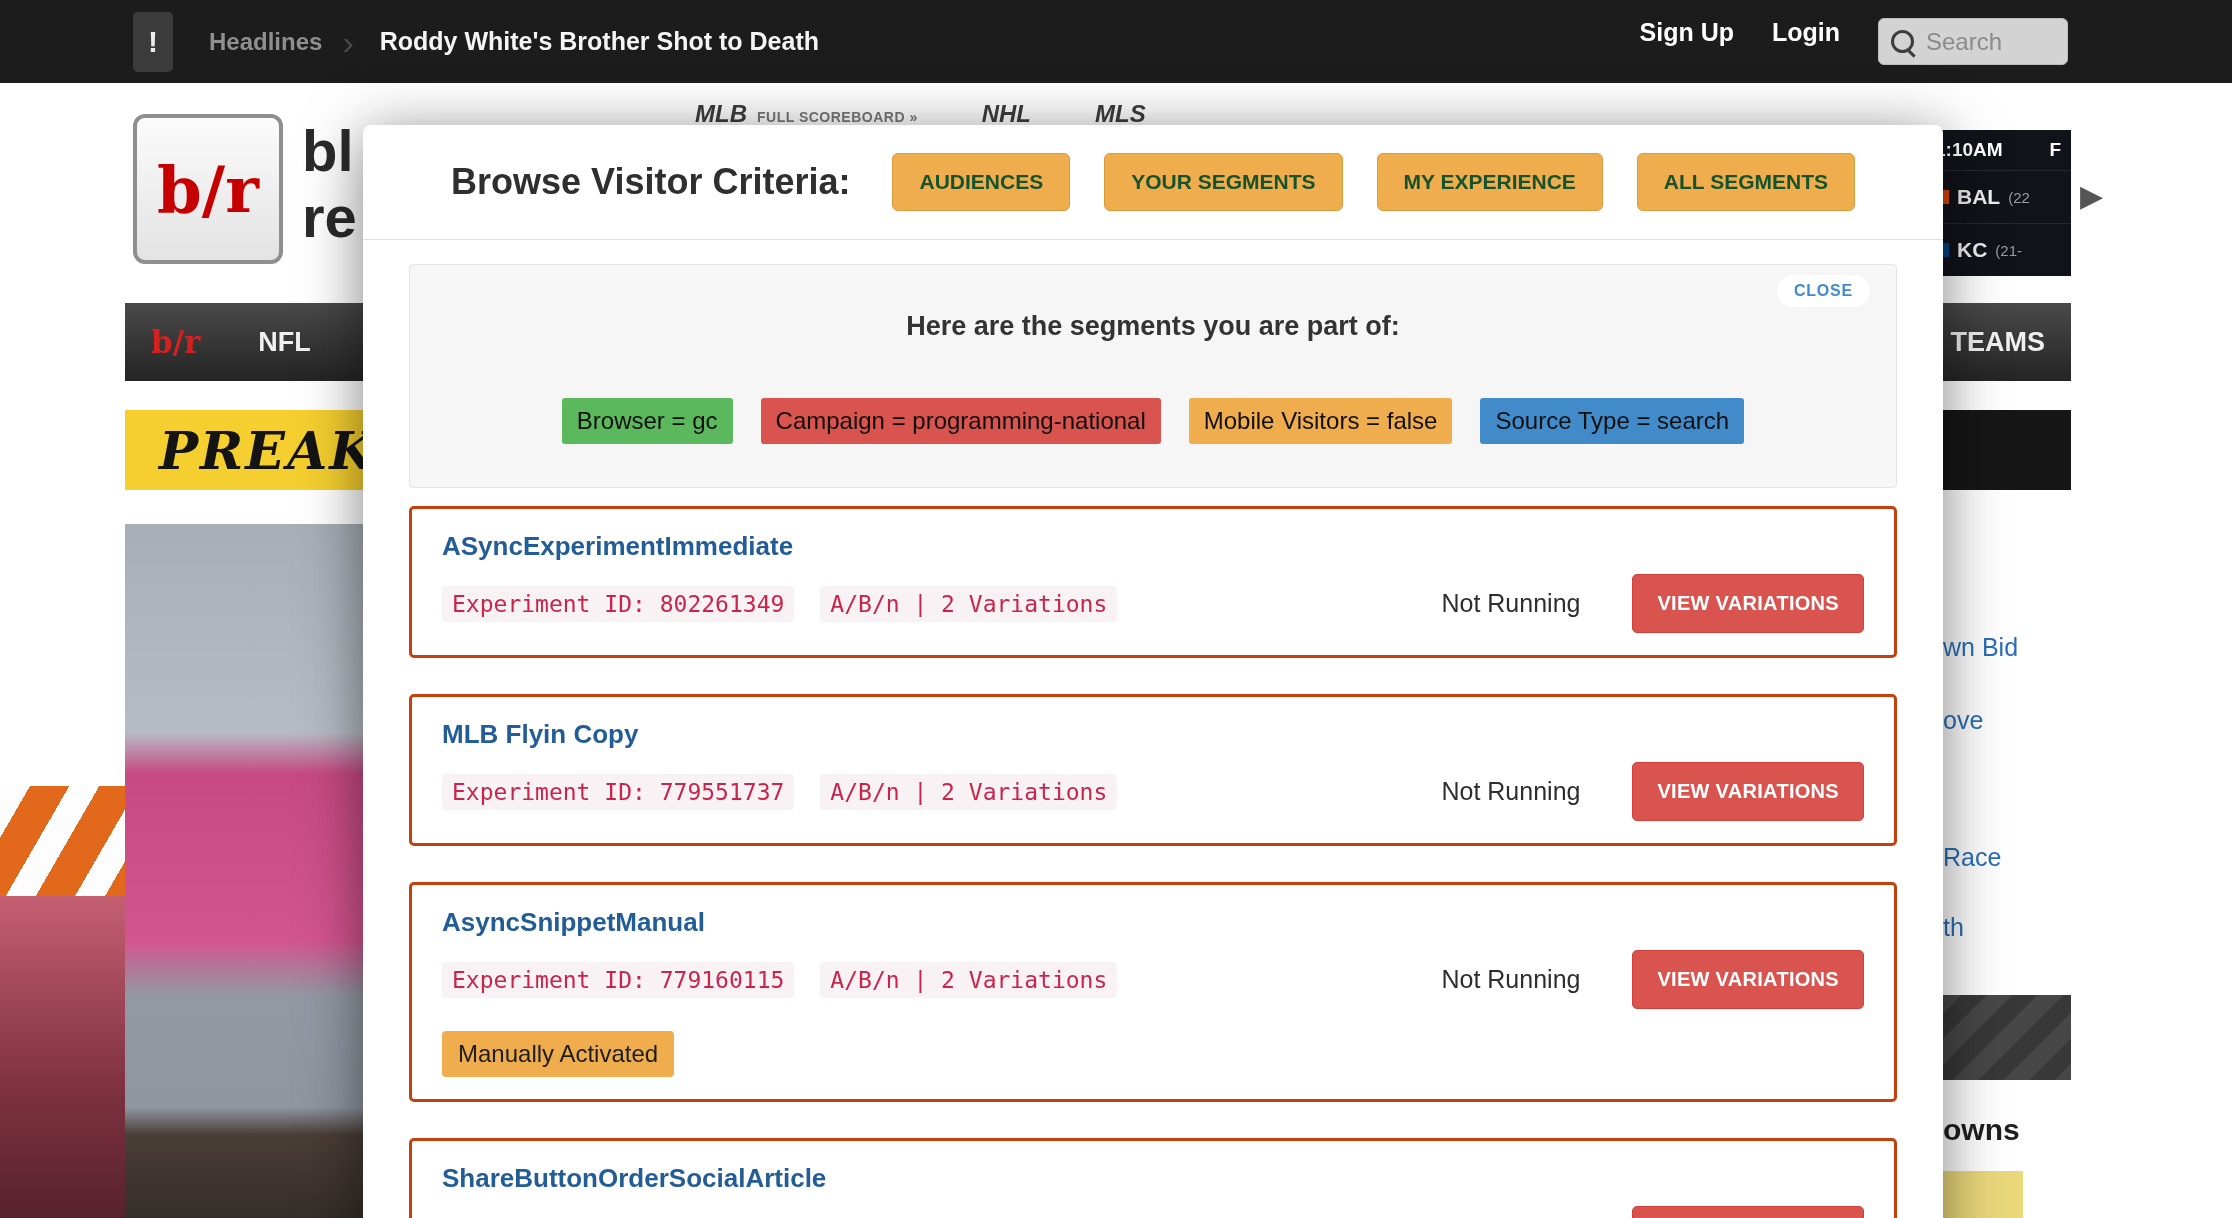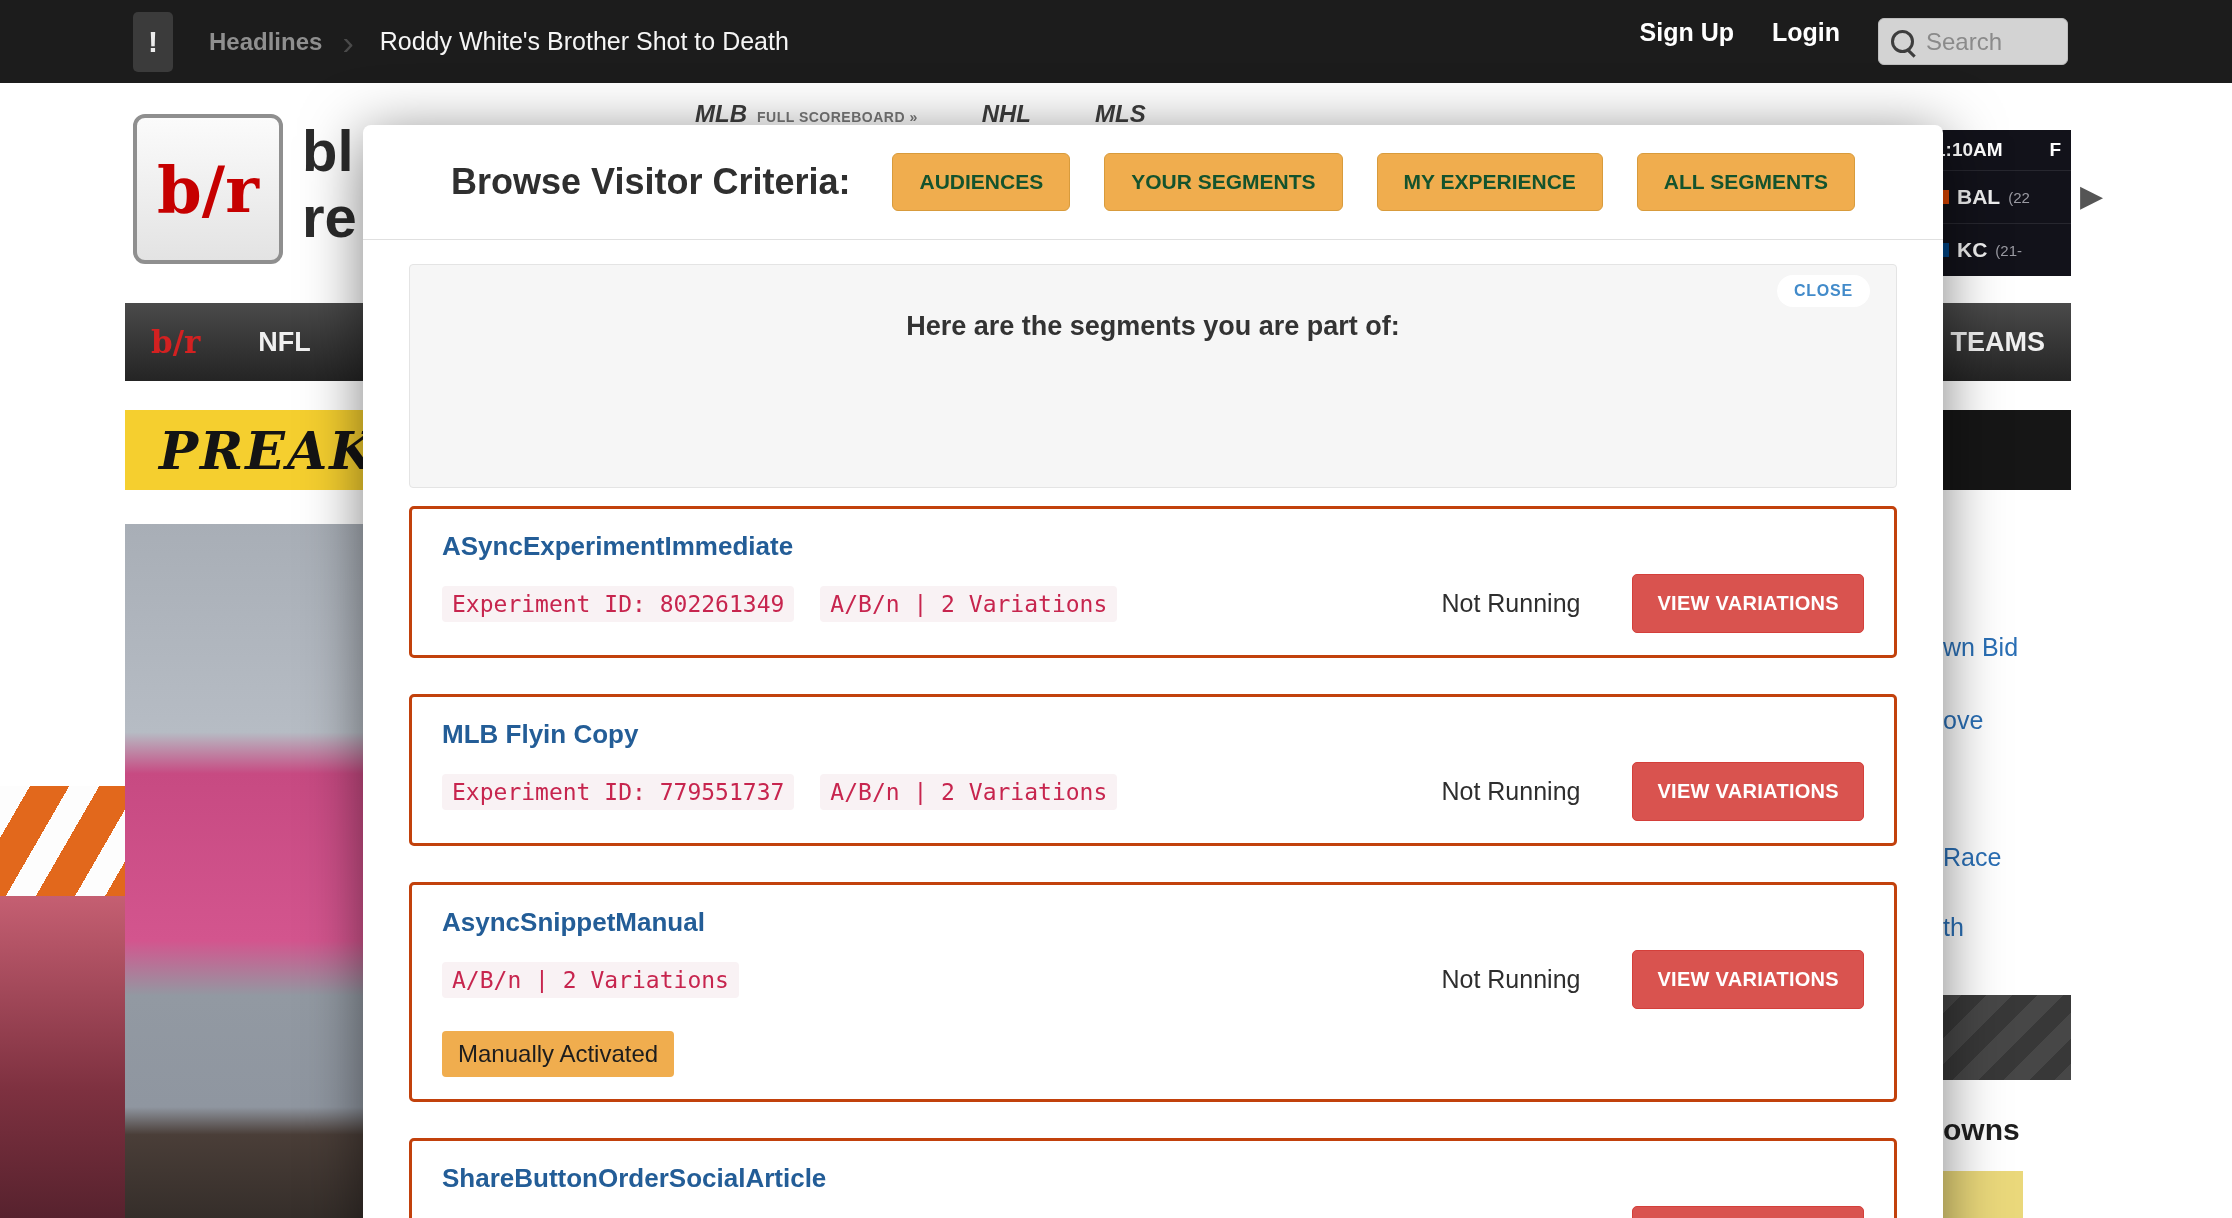--- a/index.html
+++ b/index.html
@@ -8,21 +8,21 @@
   .abs{position:absolute;}
 
   
   .topbar{position:absolute;left:0;top:0;width:2232px;height:83px;background:#1c1c1c;
           display:flex;align-items:center;z-index:5;}
   .alert-box{margin-left:133px;width:40px;height:60px;background:#3b3b3b;border-radius:5px;
              display:flex;align-items:center;justify-content:center;
              color:#ececec;font-size:30px;font-weight:bold;}
   .crumb{margin-left:36px;font-size:24px;font-weight:bold;color:#8f8f8f;}
   .crumb-sep{margin-left:20px;font-size:34px;color:#4a4a4a;line-height:1;}
-  .article-title{margin-left:26px;font-size:25px;font-weight:normal;color:#f5f5f5;}
+  .article-title{margin-left:26px;font-size:25px;font-weight:bold;color:#f5f5f5;}
   .topbar-right{margin-left:auto;margin-right:164px;display:flex;align-items:flex-start;gap:38px;}
   .auth-link{font-size:25px;font-weight:bold;color:#fff;cursor:pointer;}
   .searchbox{width:190px;height:47px;background:#d3d3d3;border:1px solid #bdbdbd;border-radius:6px;
              display:flex;align-items:center;padding:0 12px;box-sizing:border-box;}
   .mag{width:17px;height:17px;border:3px solid #3d3d3d;border-radius:50%;position:relative;flex:0 0 auto;}
   .mag::after{content:"";position:absolute;width:3px;height:9px;background:#3d3d3d;
               left:16px;top:16px;transform:rotate(-45deg);}
   .searchbox input{flex:1;min-width:0;margin-left:10px;border:none;outline:none;background:transparent;
                    font-size:24px;color:#333;font-family:"Liberation Sans",sans-serif;}
   .searchbox input::placeholder{color:#8a8a8a;}
@@ -196,20 +196,26 @@
       <button class="crit-btn">YOUR SEGMENTS</button>
       <button class="crit-btn">MY EXPERIENCE</button>
       <button class="crit-btn">ALL SEGMENTS</button>
     </div>
 
     <div class="modal-body">
 
       <div class="segments-panel">
         <span class="close-pill">CLOSE</span>
         <div class="seg-heading">Here are the segments you are part of:</div>
+        <div class="tag-row">
+          <span class="seg-tag" style="background-color: rgb(92, 184, 92);">Browser = gc</span>
+          <span class="seg-tag" style="background-color: rgb(217, 83, 79);">Campaign = programming-national</span>
+          <span class="seg-tag" style="background-color: rgb(240, 173, 78);">Mobile Visitors = false</span>
+          <span class="seg-tag" style="background-color: rgb(66, 139, 202);">Source Type = search</span>
+        </div>
       </div>
 
       <div class="exp-card first">
         <div class="exp-name">ASyncExperimentImmediate</div>
         <div class="exp-row">
           <span class="code">Experiment ID: 802261349</span>
           <span class="code">A/B/n | 2 Variations</span>
           <span class="exp-status">Not Running</span>
           <button class="btn-view">VIEW VARIATIONS</button>
         </div>
@@ -221,20 +227,21 @@
           <span class="code">Experiment ID: 779551737</span>
           <span class="code">A/B/n | 2 Variations</span>
           <span class="exp-status">Not Running</span>
           <button class="btn-view">VIEW VARIATIONS</button>
         </div>
       </div>
 
       <div class="exp-card">
         <div class="exp-name">AsyncSnippetManual</div>
         <div class="exp-row">
+          <span class="code">Experiment ID: 779160115</span>
           <span class="code">A/B/n | 2 Variations</span>
           <span class="exp-status">Not Running</span>
           <button class="btn-view">VIEW VARIATIONS</button>
         </div>
         <div>
           <span class="exp-badge">Manually Activated</span>
         </div>
       </div>
 
       <div class="exp-card">

